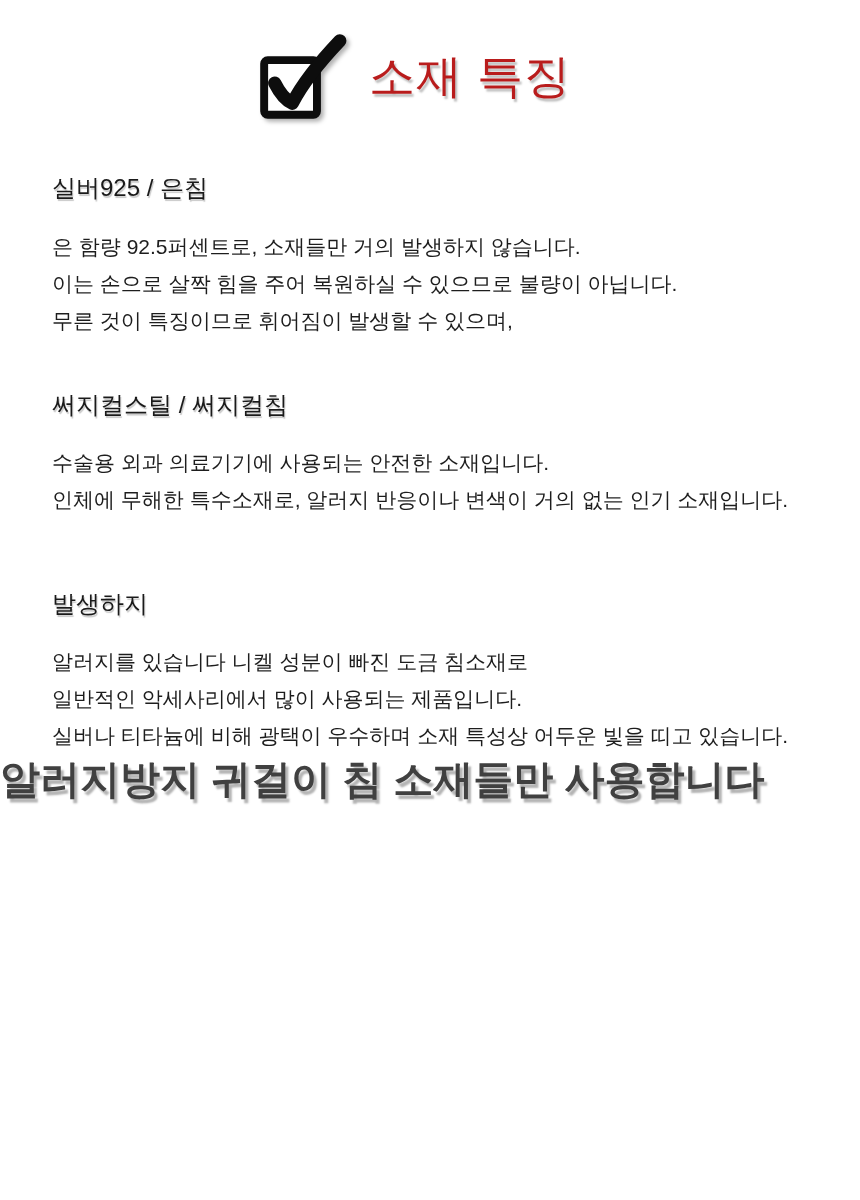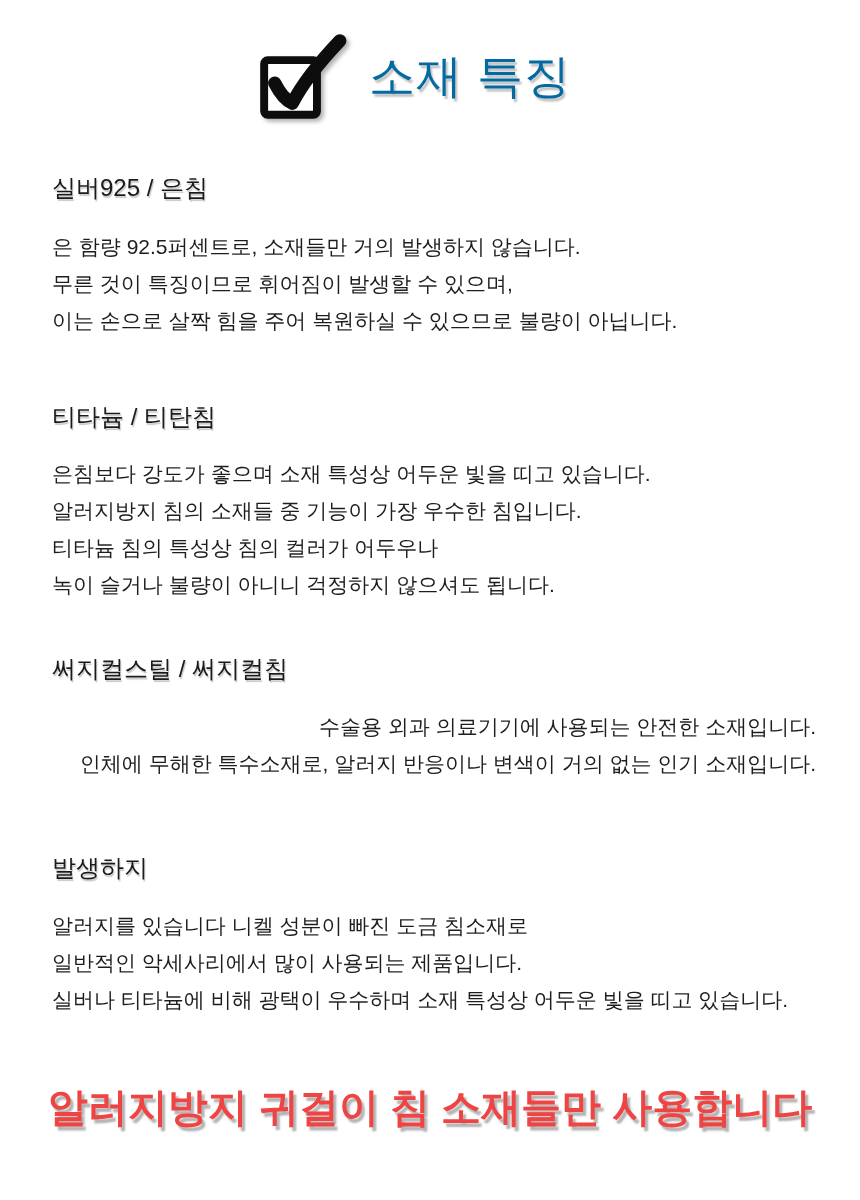--- a/index.html
+++ b/index.html
@@ -32,21 +32,21 @@
   .check-icon {
     width: 98px;
     height: 88px;
     flex: 0 0 auto;
     filter: drop-shadow(3px 3px 2px rgba(0,0,0,0.30));
   }
   .page-title {
     font-size: 46px;
     line-height: 1;
     letter-spacing: 1px;
-    color: #0369a1;
+    color: #b91c1c;
     text-shadow: 2px 3px 2px rgba(0,0,0,0.25);
     white-space: nowrap;
   }
   
   .content {
     padding-left: 52px;
     padding-right: 44px;
   }
   .section-heading {
     font-size: 24px;
@@ -65,32 +65,31 @@
     font-size: 21px;
     line-height: 37px;
     color: #1d1d1d;
     white-space: nowrap;
   }
   .mt-s1-heading { margin-top: 54px; }
   .mt-s1-body    { margin-top: 26px; }
   .mt-s2-heading { margin-top: 64px; }
   .mt-s2-body    { margin-top: 24px; }
   .mt-s3-heading { margin-top: 52px; }
-  .mt-s3-body    { margin-top: 25px; text-align: right; }
+  .mt-s3-body    { margin-top: 25px; }
   .mt-s4-heading { margin-top: 72px; }
   .mt-s4-body    { margin-top: 25px; }
   
   .footer-line {
-    margin-top: 64px;
-    text-align: center;
+    text-align: left;
     font-size: 40px;
     line-height: 50px;
     font-weight: bold;
     letter-spacing: 0px;
-    color: #ef4444;
+    color: #404040;
     text-shadow: 3px 4px 2px rgba(0,0,0,0.30);
     white-space: nowrap;
   }
 </style>
 </head>
 <body>
 
 <div class="page">
 
   <div class="title-row">
@@ -100,34 +99,25 @@
     </svg>
     <div class="page-title">소재 특징</div>
   </div>
 
   <div class="content">
 
     <section>
       <h2 class="section-heading mt-s1-heading">실버925 / 은침</h2>
       <div class="section-body mt-s1-body">
         <p>은 함량 92.5퍼센트로, 소재들만 거의 발생하지 않습니다.</p>
+        <p>이는 손으로 살짝 힘을 주어 복원하실 수 있으므로 불량이 아닙니다.</p>
         <p>무른 것이 특징이므로 휘어짐이 발생할 수 있으며,</p>
-        <p>이는 손으로 살짝 힘을 주어 복원하실 수 있으므로 불량이 아닙니다.</p>
       </div>
     </section>
 
-    <section>
-      <h2 class="section-heading mt-s2-heading">티타늄 / 티탄침</h2>
-      <div class="section-body mt-s2-body">
-        <p>은침보다 강도가 좋으며 소재 특성상 어두운 빛을 띠고 있습니다.</p>
-        <p>알러지방지 침의 소재들 중 기능이 가장 우수한 침입니다.</p>
-        <p>티타늄 침의 특성상 침의 컬러가 어두우나</p>
-        <p>녹이 슬거나 불량이 아니니 걱정하지 않으셔도 됩니다.</p>
-      </div>
-    </section>
 
     <section>
       <h2 class="section-heading mt-s3-heading">써지컬스틸 / 써지컬침</h2>
       <div class="section-body mt-s3-body">
         <p>수술용 외과 의료기기에 사용되는 안전한 소재입니다.</p>
         <p>인체에 무해한 특수소재로, 알러지 반응이나 변색이 거의 없는 인기 소재입니다.</p>
       </div>
     </section>
 
     <section>

